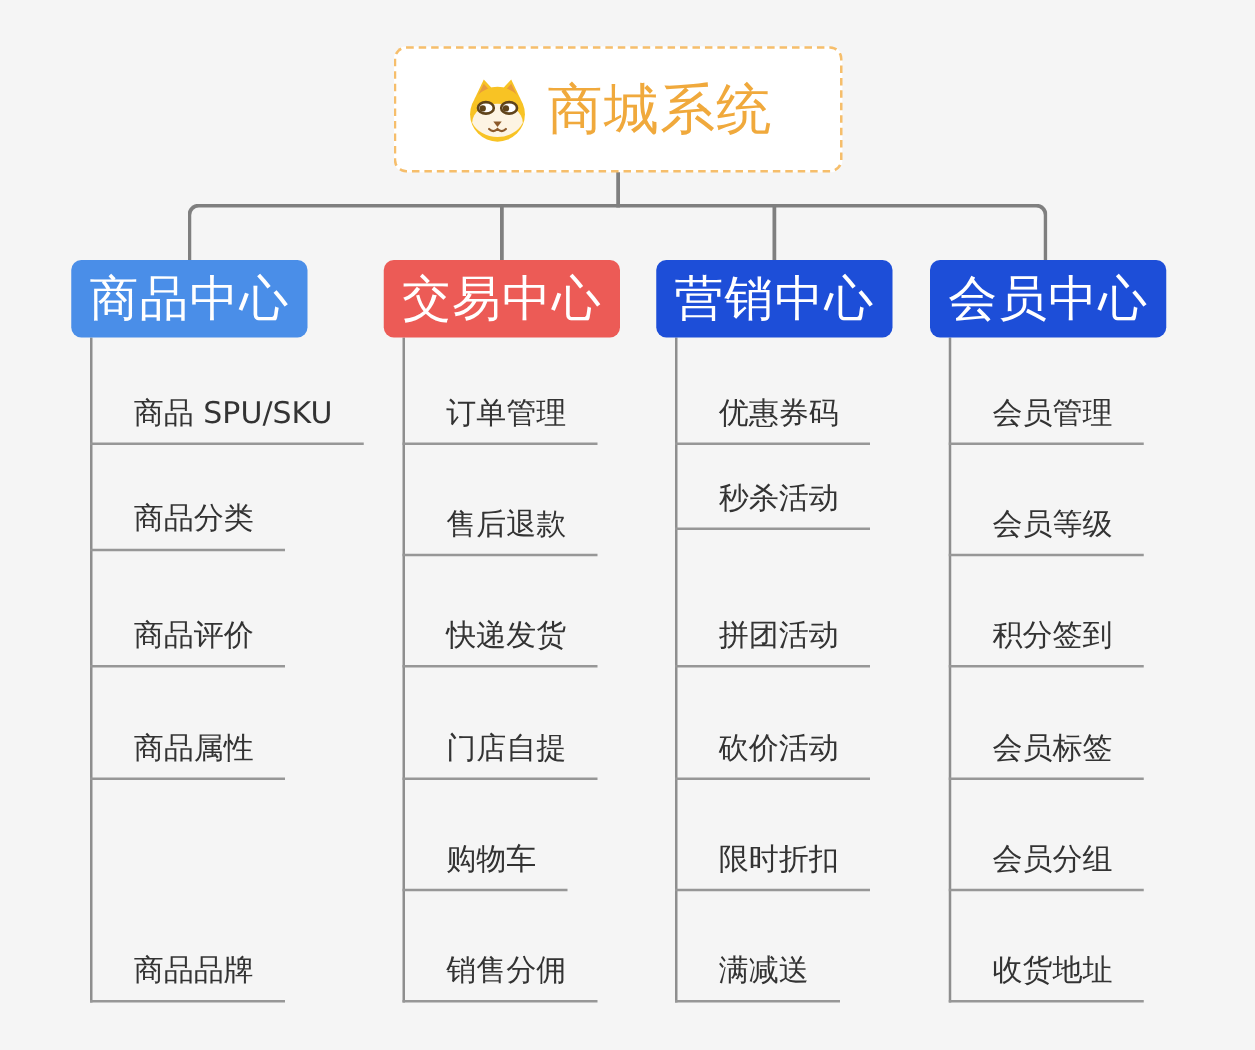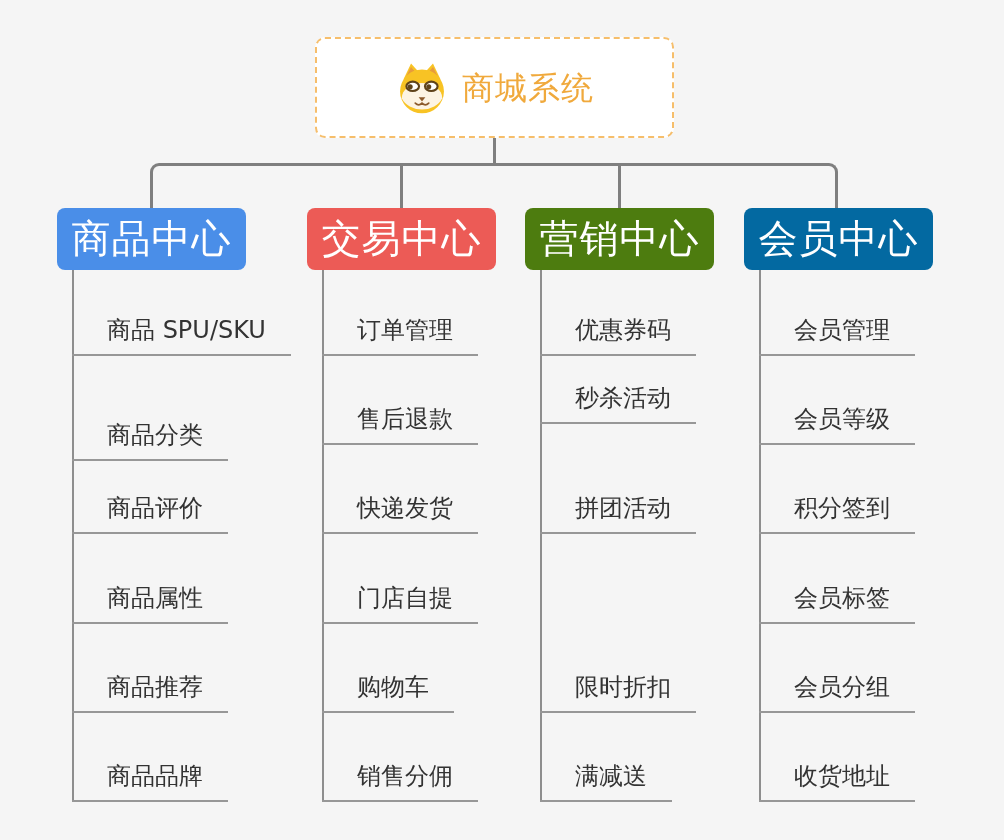--- a/index.html
+++ b/index.html
@@ -14,21 +14,21 @@
   
   .root-node{
     position:absolute;left:315px;top:37px;width:359px;height:101px;
     background:#FFFFFF;
     border:2px dashed #F6BE6B;
     border-radius:10px;
     box-sizing:border-box;
     display:flex;align-items:center;justify-content:center;gap:13px;
   }
   .root-title{
-    font-size:32px;color:#F0A93C;font-weight:400;line-height:1;
+    font-size:44px;color:#F0A93C;font-weight:400;line-height:1;
     letter-spacing:1px;
   }
   .dog{width:54px;height:54px;display:block;}
 
   
   .conn{position:absolute;background:#7F7F7F;}
   .conn-frame{
     position:absolute;left:150px;top:163px;width:688px;height:45px;
     border-top:3px solid #7F7F7F;
     border-left:3px solid #7F7F7F;
@@ -82,42 +82,42 @@
       <circle cx="18" cy="30.5" r="3" fill="#5F431A"></circle>
       <circle cx="40" cy="30.5" r="3" fill="#5F431A"></circle>
       <path d="M28,43 h8 l-4,5 z" fill="#8C5A2B"></path>
       <path d="M24,50 q4,4 8,0 q4,4 8,0" fill="none" stroke="#8C5A2B" stroke-width="2" stroke-linecap="round"></path>
     </svg>
     <span class="root-title">商城系统</span>
   </div>
 
 <div class="branch-line" style="left: 72px;"></div>
     <div class="leaf" style="left: 72px; top: 314px;">商品 SPU/SKU</div>
-    <div class="leaf" style="left: 72px; top: 419px; font-family: Liberation Serif, serif;">商品分类</div>
+    <div class="leaf" style="left: 72px; top: 399px; font-family: Liberation Serif, serif;">商品分类</div>
     <div class="leaf" style="left: 72px; top: 492px;">商品评价</div>
     <div class="leaf" style="left: 72px; top: 582px;">商品属性</div>
-    <div class="leaf" style="left: 72px; top: 671px;">商品推荐</div>
     <div class="leaf" style="left: 72px; top: 760px;">商品品牌</div>
     <div class="branch-box" style="left: 57px; width: 189px; background: rgb(74, 142, 232);">商品中心</div>
     <div class="branch-line" style="left: 322px;"></div>
     <div class="leaf" style="left: 322px; top: 403px;">售后退款</div>
     <div class="leaf" style="left: 322px; top: 314px;">订单管理</div>
     <div class="leaf" style="left: 322px; top: 582px;">门店自提</div>
     <div class="leaf" style="left: 322px; top: 492px;">快递发货</div>
     <div class="leaf" style="left: 322px; top: 671px;">购物车</div>
     <div class="leaf" style="left: 322px; top: 760px;">销售分佣</div>
     <div class="branch-box" style="left: 307px; width: 189px; background: rgb(236, 91, 86);">交易中心</div>
     <div class="branch-line" style="left: 540px;"></div>
     <div class="leaf" style="left: 540px; top: 314px;">优惠券码</div>
     <div class="leaf" style="left: 540px; top: 382px;">秒杀活动</div>
     <div class="leaf" style="left: 540px; top: 492px;">拼团活动</div>
+    <div class="leaf" style="left: 540px; top: 582px;">砍价活动</div>
     <div class="leaf" style="left: 540px; top: 671px;">限时折扣</div>
     <div class="leaf" style="left: 540px; top: 760px;">满减送</div>
-    <div class="branch-box" style="left: 525px; width: 189px; background: #4d7c0f;">营销中心</div>
+    <div class="branch-box" style="left: 525px; width: 189px; background: #1d4ed8;">营销中心</div>
     <div class="branch-line" style="left: 759px;"></div>
     <div class="leaf" style="left: 759px; top: 314px;">会员管理</div>
     <div class="leaf" style="left: 759px; top: 403px;">会员等级</div>
     <div class="leaf" style="left: 759px; top: 492px;">积分签到</div>
     <div class="leaf" style="left: 759px; top: 582px;">会员标签</div>
     <div class="leaf" style="left: 759px; top: 671px;">会员分组</div>
     <div class="leaf" style="left: 759px; top: 760px;">收货地址</div>
-    <div class="branch-box" style="left: 744px; width: 189px; background: #0369a1;">会员中心</div>
+    <div class="branch-box" style="left: 744px; width: 189px; background: #1d4ed8;">会员中心</div>
   </div>
 
 </body></html>

